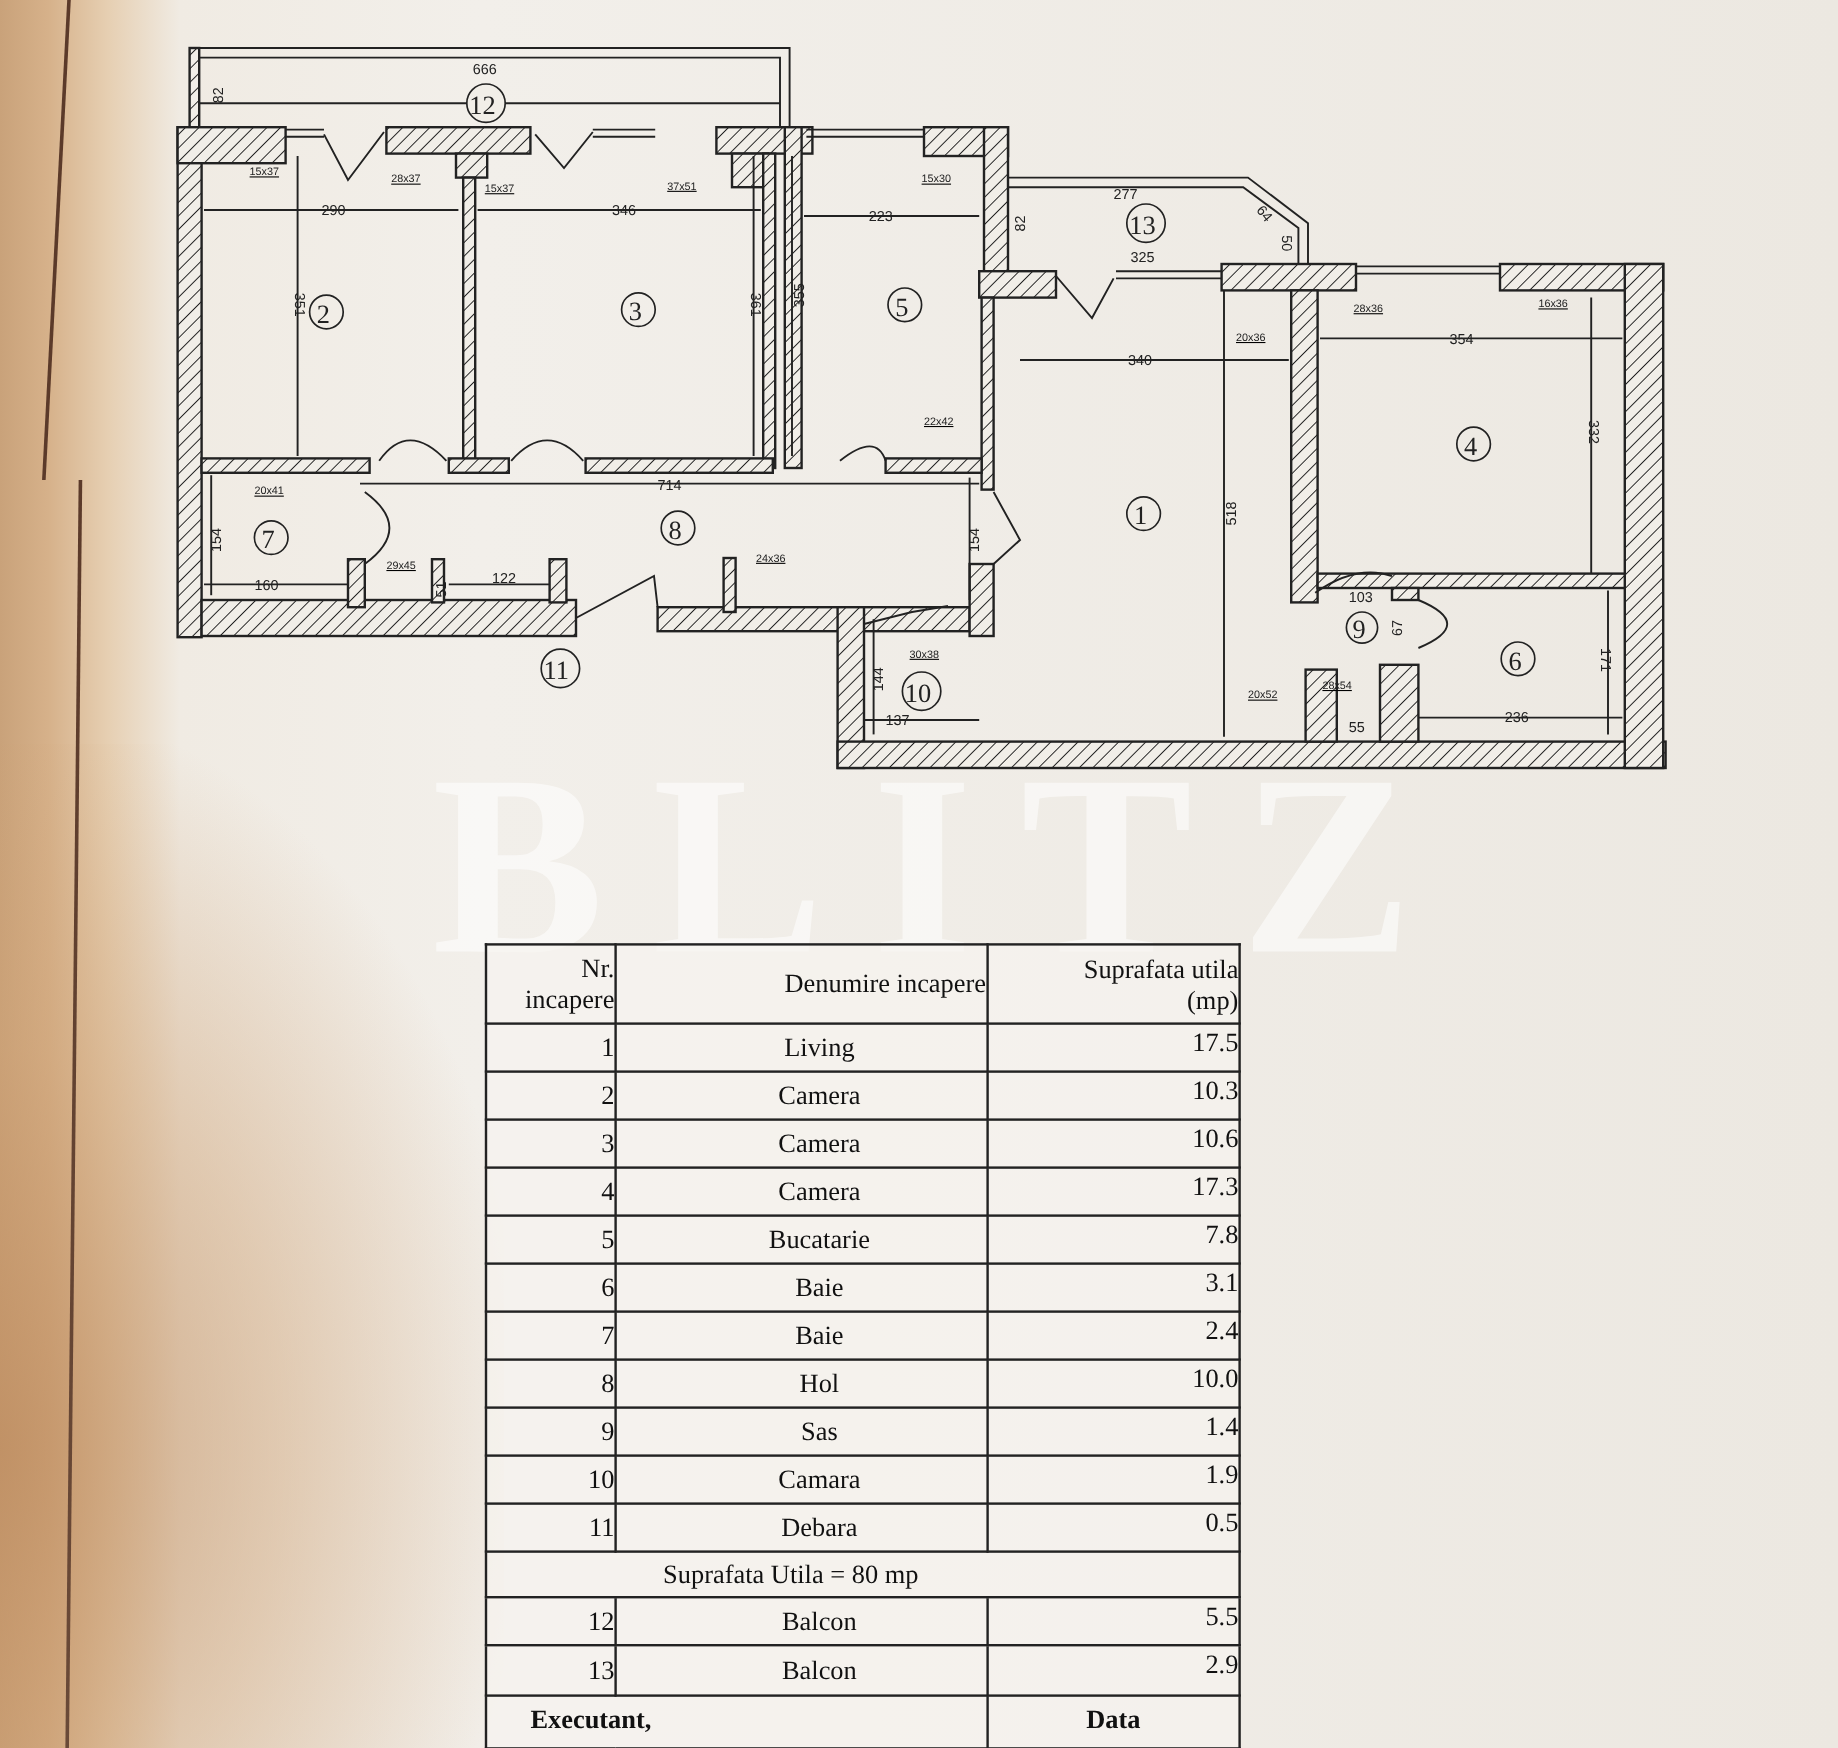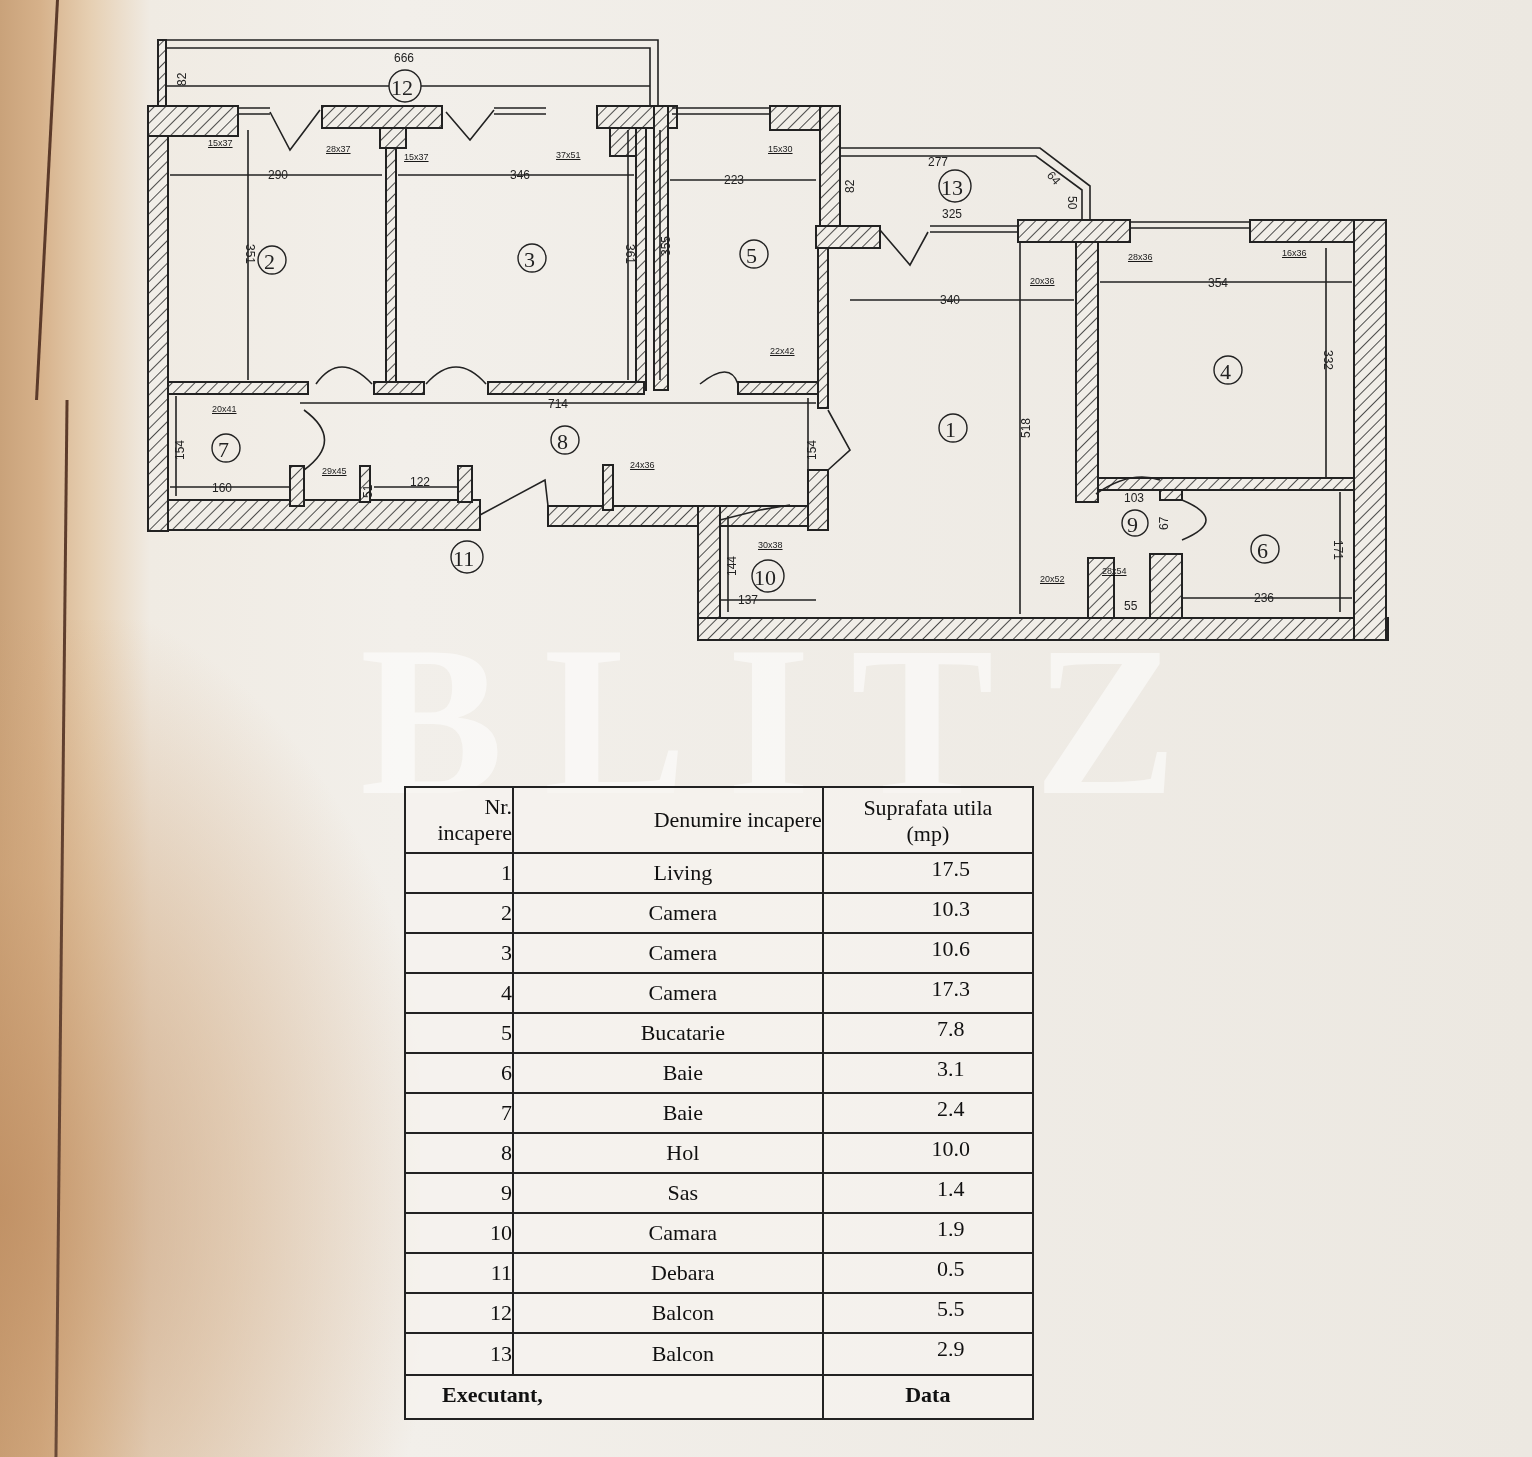--- a/index.html
+++ b/index.html
@@ -42,21 +42,21 @@
     position:absolute; left:404px; top:786px; width:630px;
     border-collapse:collapse; font-family:"Liberation Serif", serif;
     font-size:22px; color:#111; background:rgba(246,244,240,0.7);
   }
   table.rooms td, table.rooms th {
     border:2px solid #222; padding:0; height:36px; font-weight:normal;
   }
   table.rooms th { height:62px; line-height:26px; }
   .c-nr { width:112px; text-align:right; }
   .c-name { width:314px; text-align:center; padding-left:30px !important; }
-  .c-area { width:186px; text-align:center; padding-left:46px !important; vertical-align:top; padding-top:2px !important; }
+  .c-area { width:186px; text-align:right; padding-left:46px !important; vertical-align:top; padding-top:2px !important; }
   .sum td { text-align:center; padding-right:120px !important; }
   .footer td { height:44px; vertical-align:top; padding-top:6px !important; }
   .exec { text-align:left; padding-left:36px !important; }
   .data { text-align:center; }
 </style>
 </head>
 <body>
 
 <div class="paper"></div>
 <div class="shadow-blob"></div>
@@ -305,20 +305,23 @@
   <tr>
         <td class="c-nr">10</td>
         <td class="c-name">Camara</td>
         <td class="c-area">1.9</td>
       </tr>
   <tr>
         <td class="c-nr">11</td>
         <td class="c-name">Debara</td>
         <td class="c-area">0.5</td>
       </tr>
+  <tr class="sum">
+        <td colspan="3">Suprafata Utila = 80 mp</td>
+      </tr>
   <tr>
         <td class="c-nr">12</td>
         <td class="c-name">Balcon</td>
         <td class="c-area">5.5</td>
       </tr>
   <tr>
         <td class="c-nr" style="height:40px">13</td>
         <td class="c-name">Balcon</td>
         <td class="c-area">2.9</td>
       </tr>

